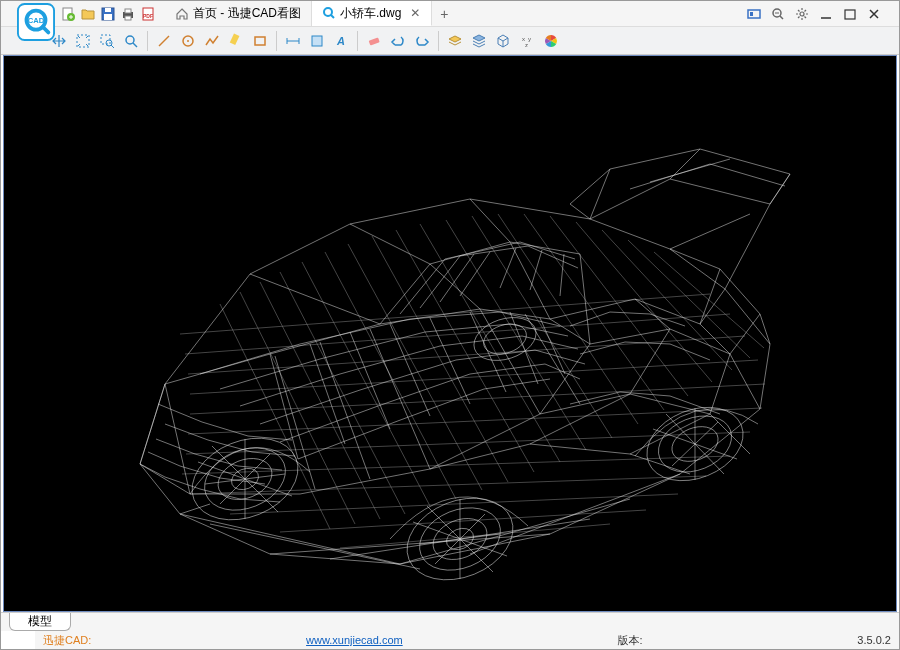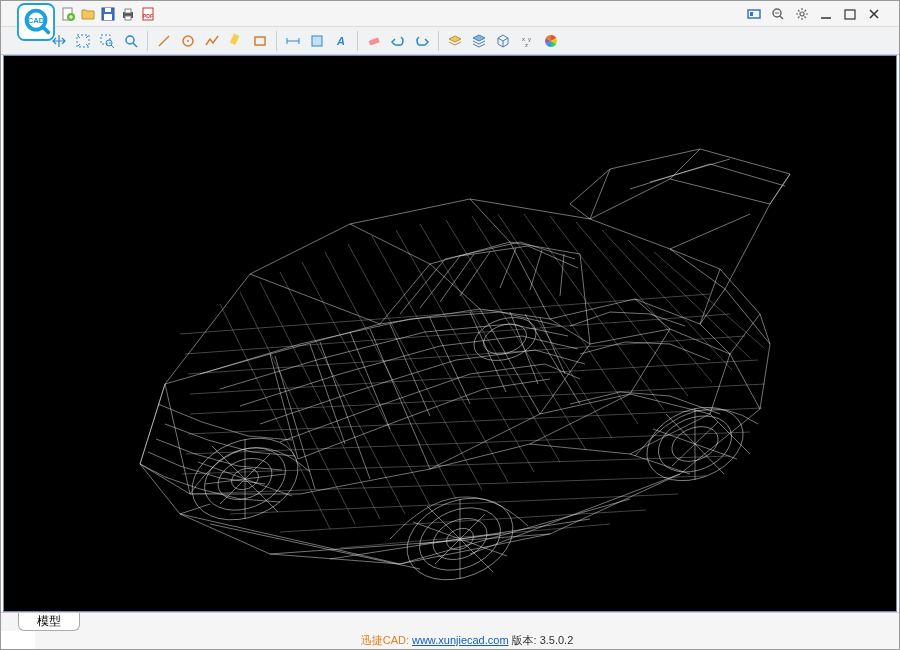--- a/index.html
+++ b/index.html
@@ -17,24 +17,24 @@
 .win-ctrls { display: flex; gap: 6px; align-items: center; margin-left: auto; }
 .win-ctrl { width: 18px; height: 18px; display: flex; align-items: center; justify-content: center; cursor: pointer; }
 
 .toolbar { height: 28px; background: #F1F2F3; display: flex; align-items: center; padding: 0 6px 0 46px; border-bottom: 1px solid #ccc; gap: 0; }
 .tbar-btn { width: 24px; height: 22px; display: flex; align-items: center; justify-content: center; cursor: pointer; }
 .tbar-sep { width: 1px; height: 20px; background: #ccc; margin: 0 4px; }
 
 .viewport { flex: 1; background: #000; position: relative; overflow: hidden; border: 1px solid #6f8cc0; margin: 0 2px; }
 .wire-car { position: absolute; left: 50%; top: 50%; transform: translate(-50%, -50%); }
 
-.bottomtabs { height: 19px; display: flex; align-items: center; padding-left: 17px; border-top: 1px solid #ccc; background: #f5f5f5; }
+.bottomtabs { height: 19px; display: flex; align-items: center; padding-left: 8px; border-top: 1px solid #ccc; background: #f5f5f5; }
 .btab { padding: 0 18px; height: 100%; display: flex; align-items: center; border: 1px solid #aaa; border-top: none; border-radius: 0 0 6px 6px; background: #fff; cursor: pointer; font-size: 12px; }
 
-.statusbar { height: 18px; display: flex; align-items: center; justify-content: center; padding: 0 8px; background: #f5f5f5; font-size: 11px; color: #333; gap: 3px; margin-left: 34px; }
+.statusbar { height: 18px; display: flex; align-items: center; justify-content: space-between; padding: 0 8px; background: #f5f5f5; font-size: 11px; color: #333; gap: 3px; margin-left: 34px; }
 .statusbar a { color: #1060c0; text-decoration: underline; }
 .orange { color: #e08020; }
 </style>
 </head>
 <body>
 
 <div class="titlebar">
   <svg class="app-icon" viewBox="0 0 40 40">
     <rect x="1" y="1" width="38" height="38" rx="7" fill="#fff" stroke="#1d9fe0" stroke-width="2"></rect>
     <circle cx="20" cy="18" r="10" fill="none" stroke="#1d9fe0" stroke-width="4"></circle>
@@ -69,20 +69,37 @@
         </svg>
       </div>
     <div class="tb-btn">
         <svg width="16" height="16">
           <rect x="3" y="2" width="10" height="12" fill="#fff" stroke="#c33"></rect>
           <text x="8" y="12" font-size="5" fill="#c33" text-anchor="middle" font-weight="bold">PDF</text>
         </svg>
       </div>
   </div>
 
+  <div class="tabs">
+    <div class="tab">
+      <svg width="14" height="14">
+          <path d="M7 2 L12 7v5H9V9H5v3H2V7z" fill="none" stroke="#777" stroke-width="1.2"></path>
+        </svg>
+      <span>首页 - 迅捷CAD看图</span>
+    </div>
+    <div class="tab active">
+      <svg width="14" height="14">
+          <circle cx="6" cy="6" r="4" fill="none" stroke="#1d9fe0" stroke-width="2"></circle>
+          <line x1="9" y1="9" x2="12" y2="12" stroke="#1d9fe0" stroke-width="2"></line>
+        </svg>
+      <span>小轿车.dwg</span>
+      <span class="close">✕</span>
+    </div>
+    <div class="tab-add">+</div>
+  </div>
 
   <div class="win-ctrls">
     <div class="win-ctrl">
         <svg width="14" height="14">
           <rect x="1" y="3" width="12" height="8" fill="none" stroke="#3a72c4" stroke-width="1.5"></rect>
           <rect x="3" y="5" width="3" height="4" fill="#3a72c4"></rect>
         </svg>
       </div>
     <div class="win-ctrl">
         <svg width="14" height="14">

